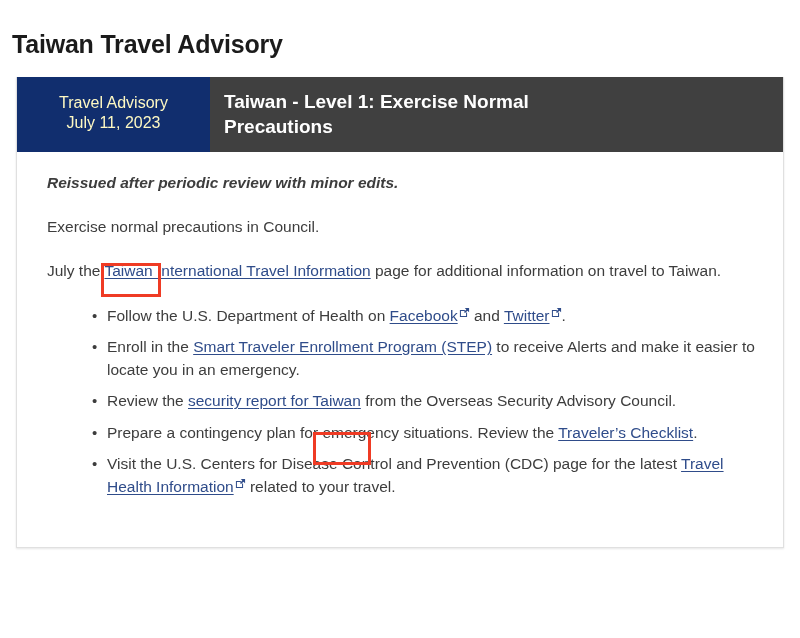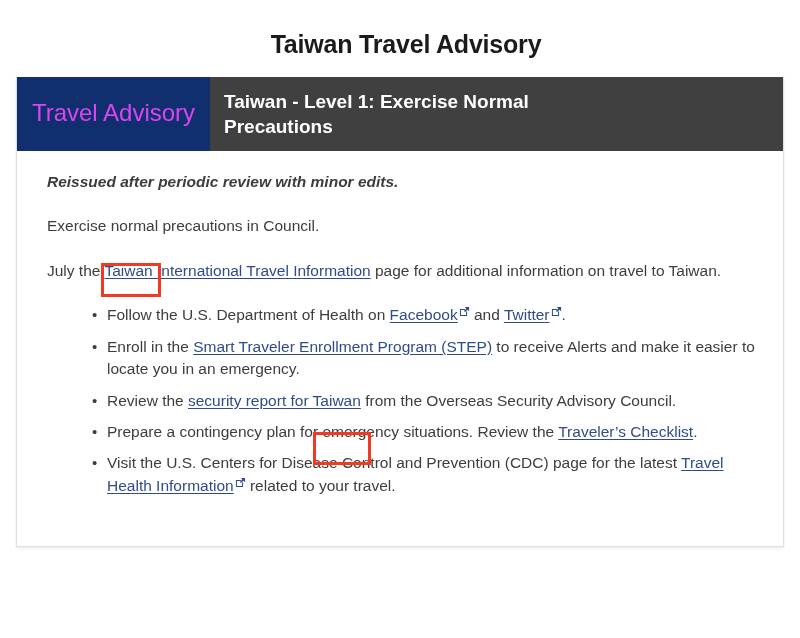--- a/index.html
+++ b/index.html
@@ -19,21 +19,20 @@
     padding: 0;
   }
 
   .page-title {
     font-size: 25px;
     font-weight: bold;
     color: #1b1b1b;
     margin: 0;
     padding: 30px 0 0 12px;
     letter-spacing: -0.2px;
-    text-align: center;
   }
 
   .advisory-card {
     margin: 18px 16px 0 16px;
     background: #ffffff;
     border: 1px solid #e0e0e0;
     border-top: none;
     box-shadow: 0 1px 2px rgba(0,0,0,0.10);
     box-sizing: border-box;
   }
@@ -49,22 +48,22 @@
     width: 193px;
     min-width: 193px;
     display: flex;
     flex-direction: column;
     align-items: center;
     justify-content: center;
     padding: 16px 8px 18px 8px;
     box-sizing: border-box;
   }
   .header-date-block .line {
-    color: #d946ef;
-    font-size: 24px;
+    color: #fef9c3;
+    font-size: 16px;
     line-height: 1.28;
     font-weight: normal;
     text-align: center;
     white-space: nowrap;
   }
 
   .header-level-block {
     background: #404040;
     flex: 1 1 auto;
     display: flex;
@@ -160,20 +159,21 @@
 
 <div class="page-wrap">
 
   <h1 class="page-title">Taiwan Travel Advisory</h1>
 
   <div class="advisory-card">
 
     <div class="advisory-header">
       <div class="header-date-block">
         <div class="line">Travel Advisory</div>
+        <div class="line">July 11, 2023</div>
       </div>
       <div class="header-level-block">
         <div class="level-text">Taiwan - Level 1: Exercise Normal Precautions</div>
       </div>
     </div>
 
     <div class="advisory-body">
 
       <p class="reissued">Reissued after periodic review with minor edits.</p>
 

